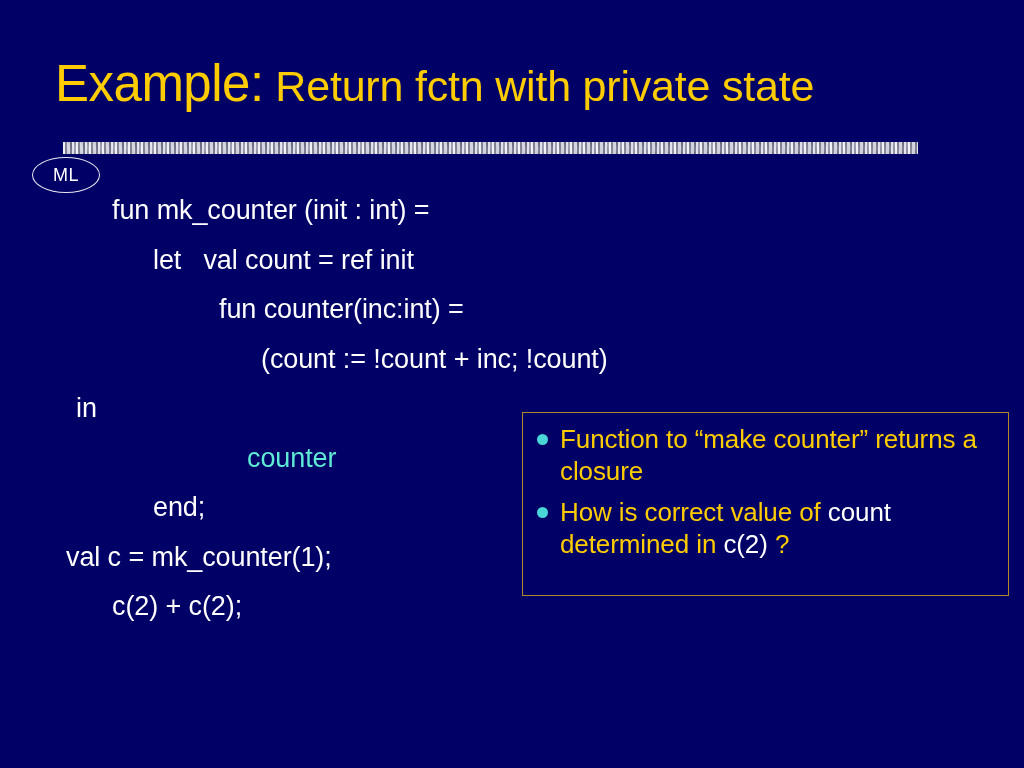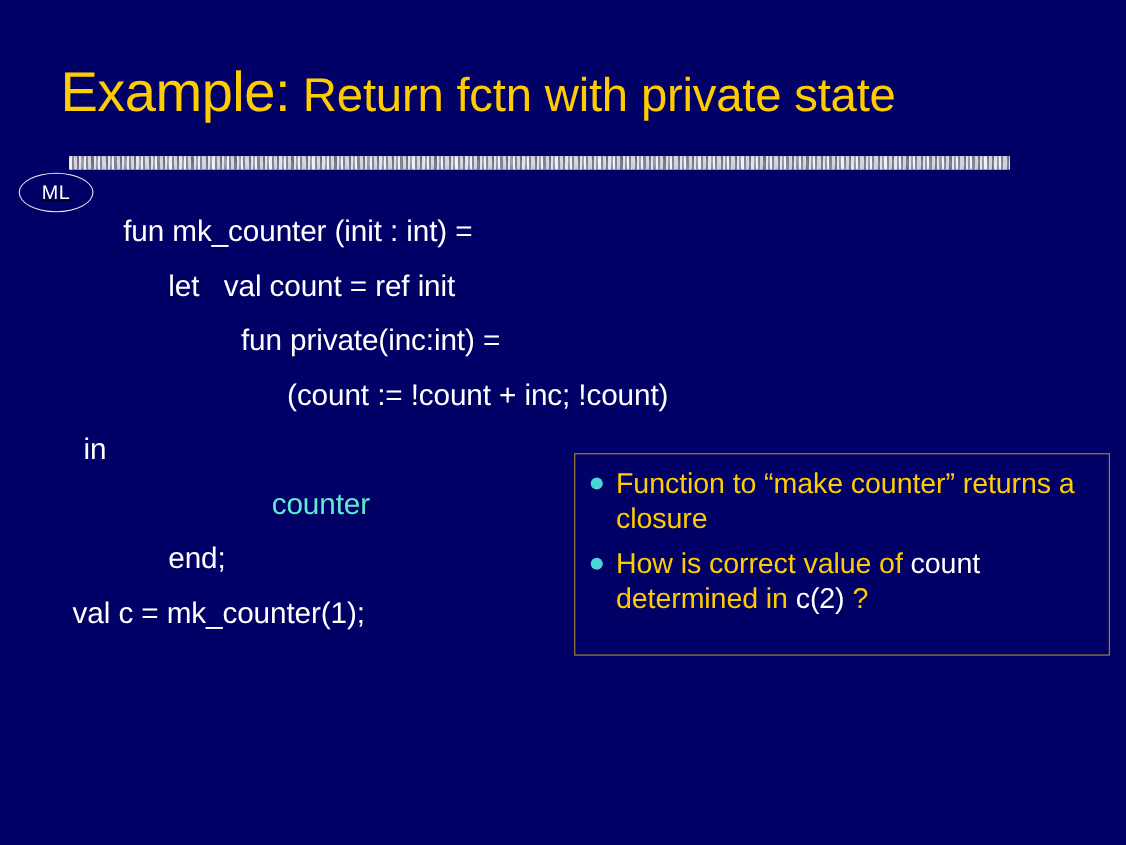--- a/index.html
+++ b/index.html
@@ -68,31 +68,30 @@
       repeating-linear-gradient(67deg,
         rgba(255,255,255,0.55) 0px, rgba(255,255,255,0.55) 3px,
         rgba(120,120,140,0.5) 3px, rgba(120,120,140,0.5) 6px),
       linear-gradient(180deg, #8e8e9e 0%, #e9e9ef 38%, #f4f4f8 58%, #9a9aaa 100%);
     opacity: 0.95;
   }
 
   
   #ml-badge {
     position: absolute;
-    left: 17px;
+    left: 32px;
     top: 157px;
     width: 68px;
     height: 36px;
     border: 1.6px solid #e8e8f0;
     border-radius: 50%;
     box-sizing: border-box;
     display: flex;
     align-items: center;
     justify-content: center;
-    text-decoration: underline;
   }
   #ml-badge-label {
     color: #ffffff;
     font-size: 18px;
     letter-spacing: 0.5px;
     line-height: 1;
   }
 
   
   #code-block {
@@ -156,26 +155,27 @@
 
   <div id="divider"></div>
 
   <div id="ml-badge">
     <span id="ml-badge-label">ML</span>
   </div>
 
   <div id="code-block">
       <div class="code-line" style="padding-left: 112px; color: rgb(255, 255, 255);">fun mk_counter (init : int) =</div>
       <div class="code-line" style="padding-left: 153px; color: rgb(255, 255, 255);">let   val count = ref init</div>
-      <div class="code-line" style="padding-left: 219px; color: rgb(255, 255, 255);">fun private(inc:int) =</div>
+      <div class="code-line" style="padding-left: 219px; color: rgb(255, 255, 255);">fun counter(inc:int) =</div>
       <div class="code-line" style="padding-left: 261px; color: rgb(255, 255, 255);">(count := !count + inc; !count)</div>
       <div class="code-line" style="padding-left: 76px; color: rgb(255, 255, 255);">in</div>
       <div class="code-line" style="padding-left: 211px; color: #5eead4; margin-left: 36px;">counter</div>
       <div class="code-line" style="padding-left: 153px; color: rgb(255, 255, 255);">end;</div>
       <div class="code-line" style="padding-left: 66px; color: rgb(255, 255, 255);">val c = mk_counter(1);</div>
+      <div class="code-line" style="padding-left: 112px; color: rgb(255, 255, 255);">c(2) + c(2);</div>
     </div>
 
   <div id="callout-box">
       <div class="callout-item">
         <span class="callout-bullet" style="background: rgb(74, 214, 214);"></span>
         <div class="callout-text"><span style="color: rgb(255, 204, 0);">Function to “make counter” returns a closure</span></div>
       </div>
       <div class="callout-item">
         <span class="callout-bullet" style="background: rgb(74, 214, 214);"></span>
         <div class="callout-text"><span style="color: rgb(255, 204, 0);">How is correct value of </span><span style="color: rgb(255, 255, 255);">count</span><span style="color: rgb(255, 204, 0);"> determined in </span><span style="color: rgb(255, 255, 255);">c(2)</span><span style="color: rgb(255, 204, 0);"> ?</span></div>

